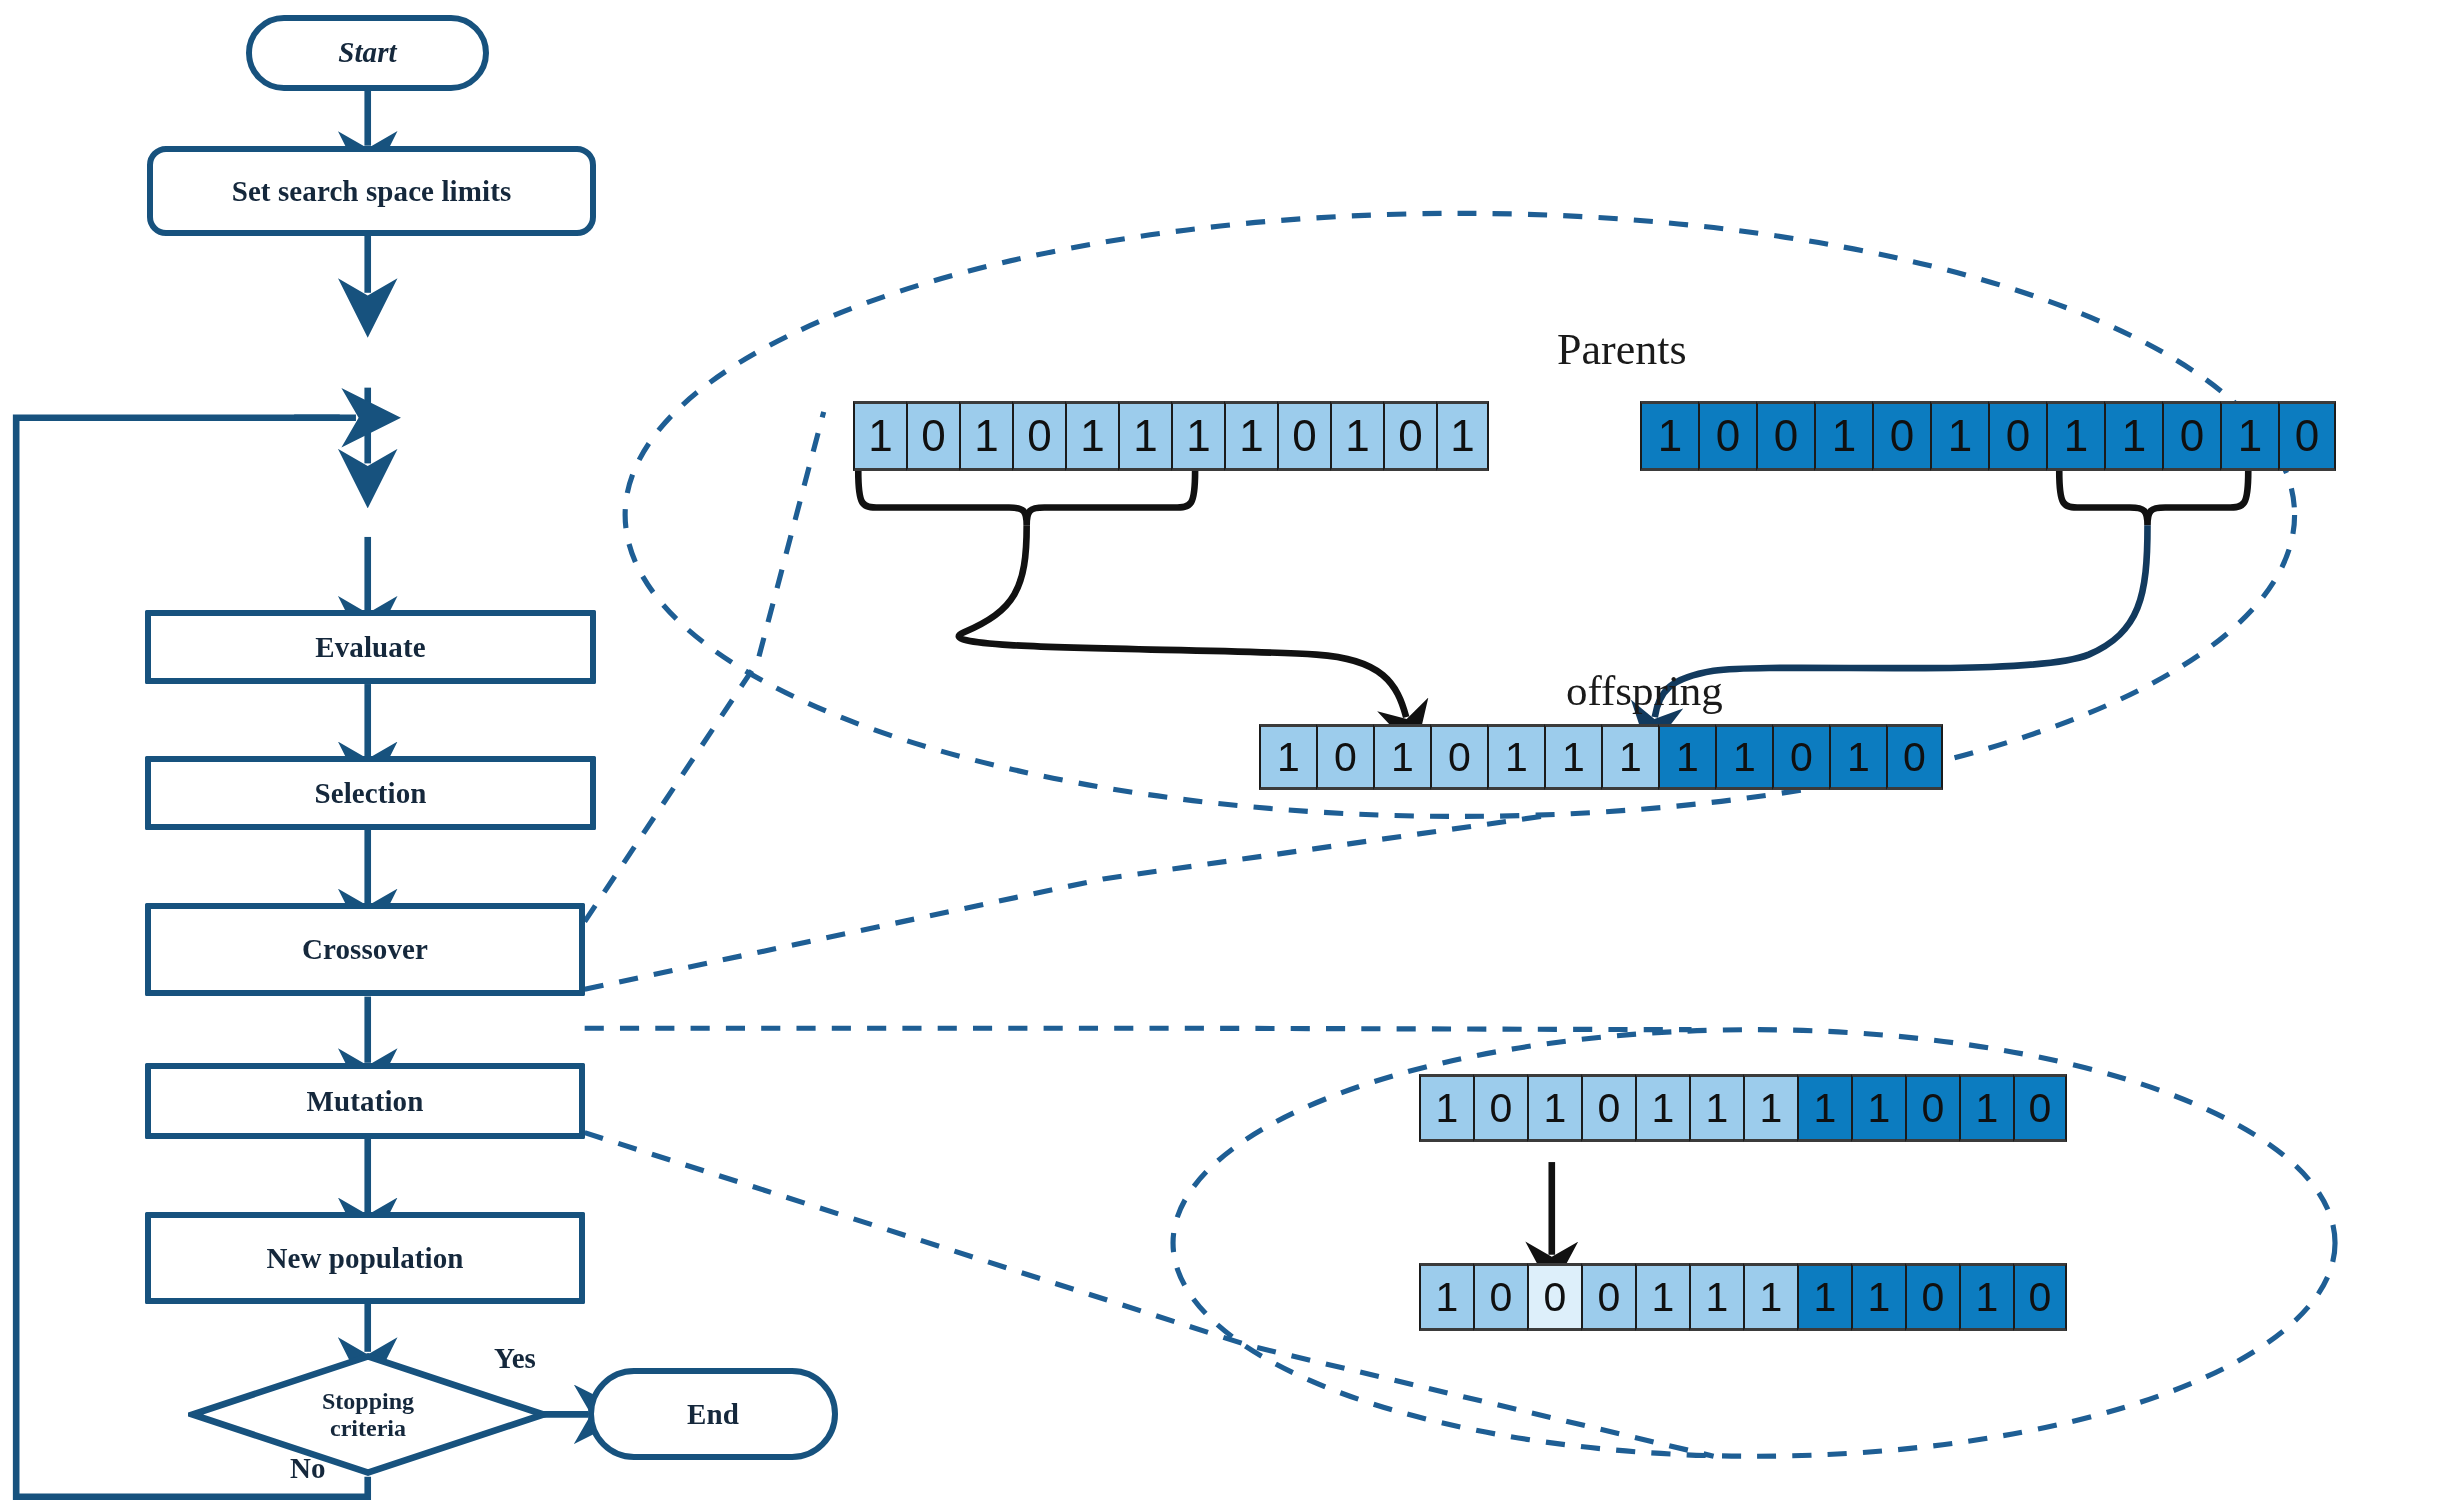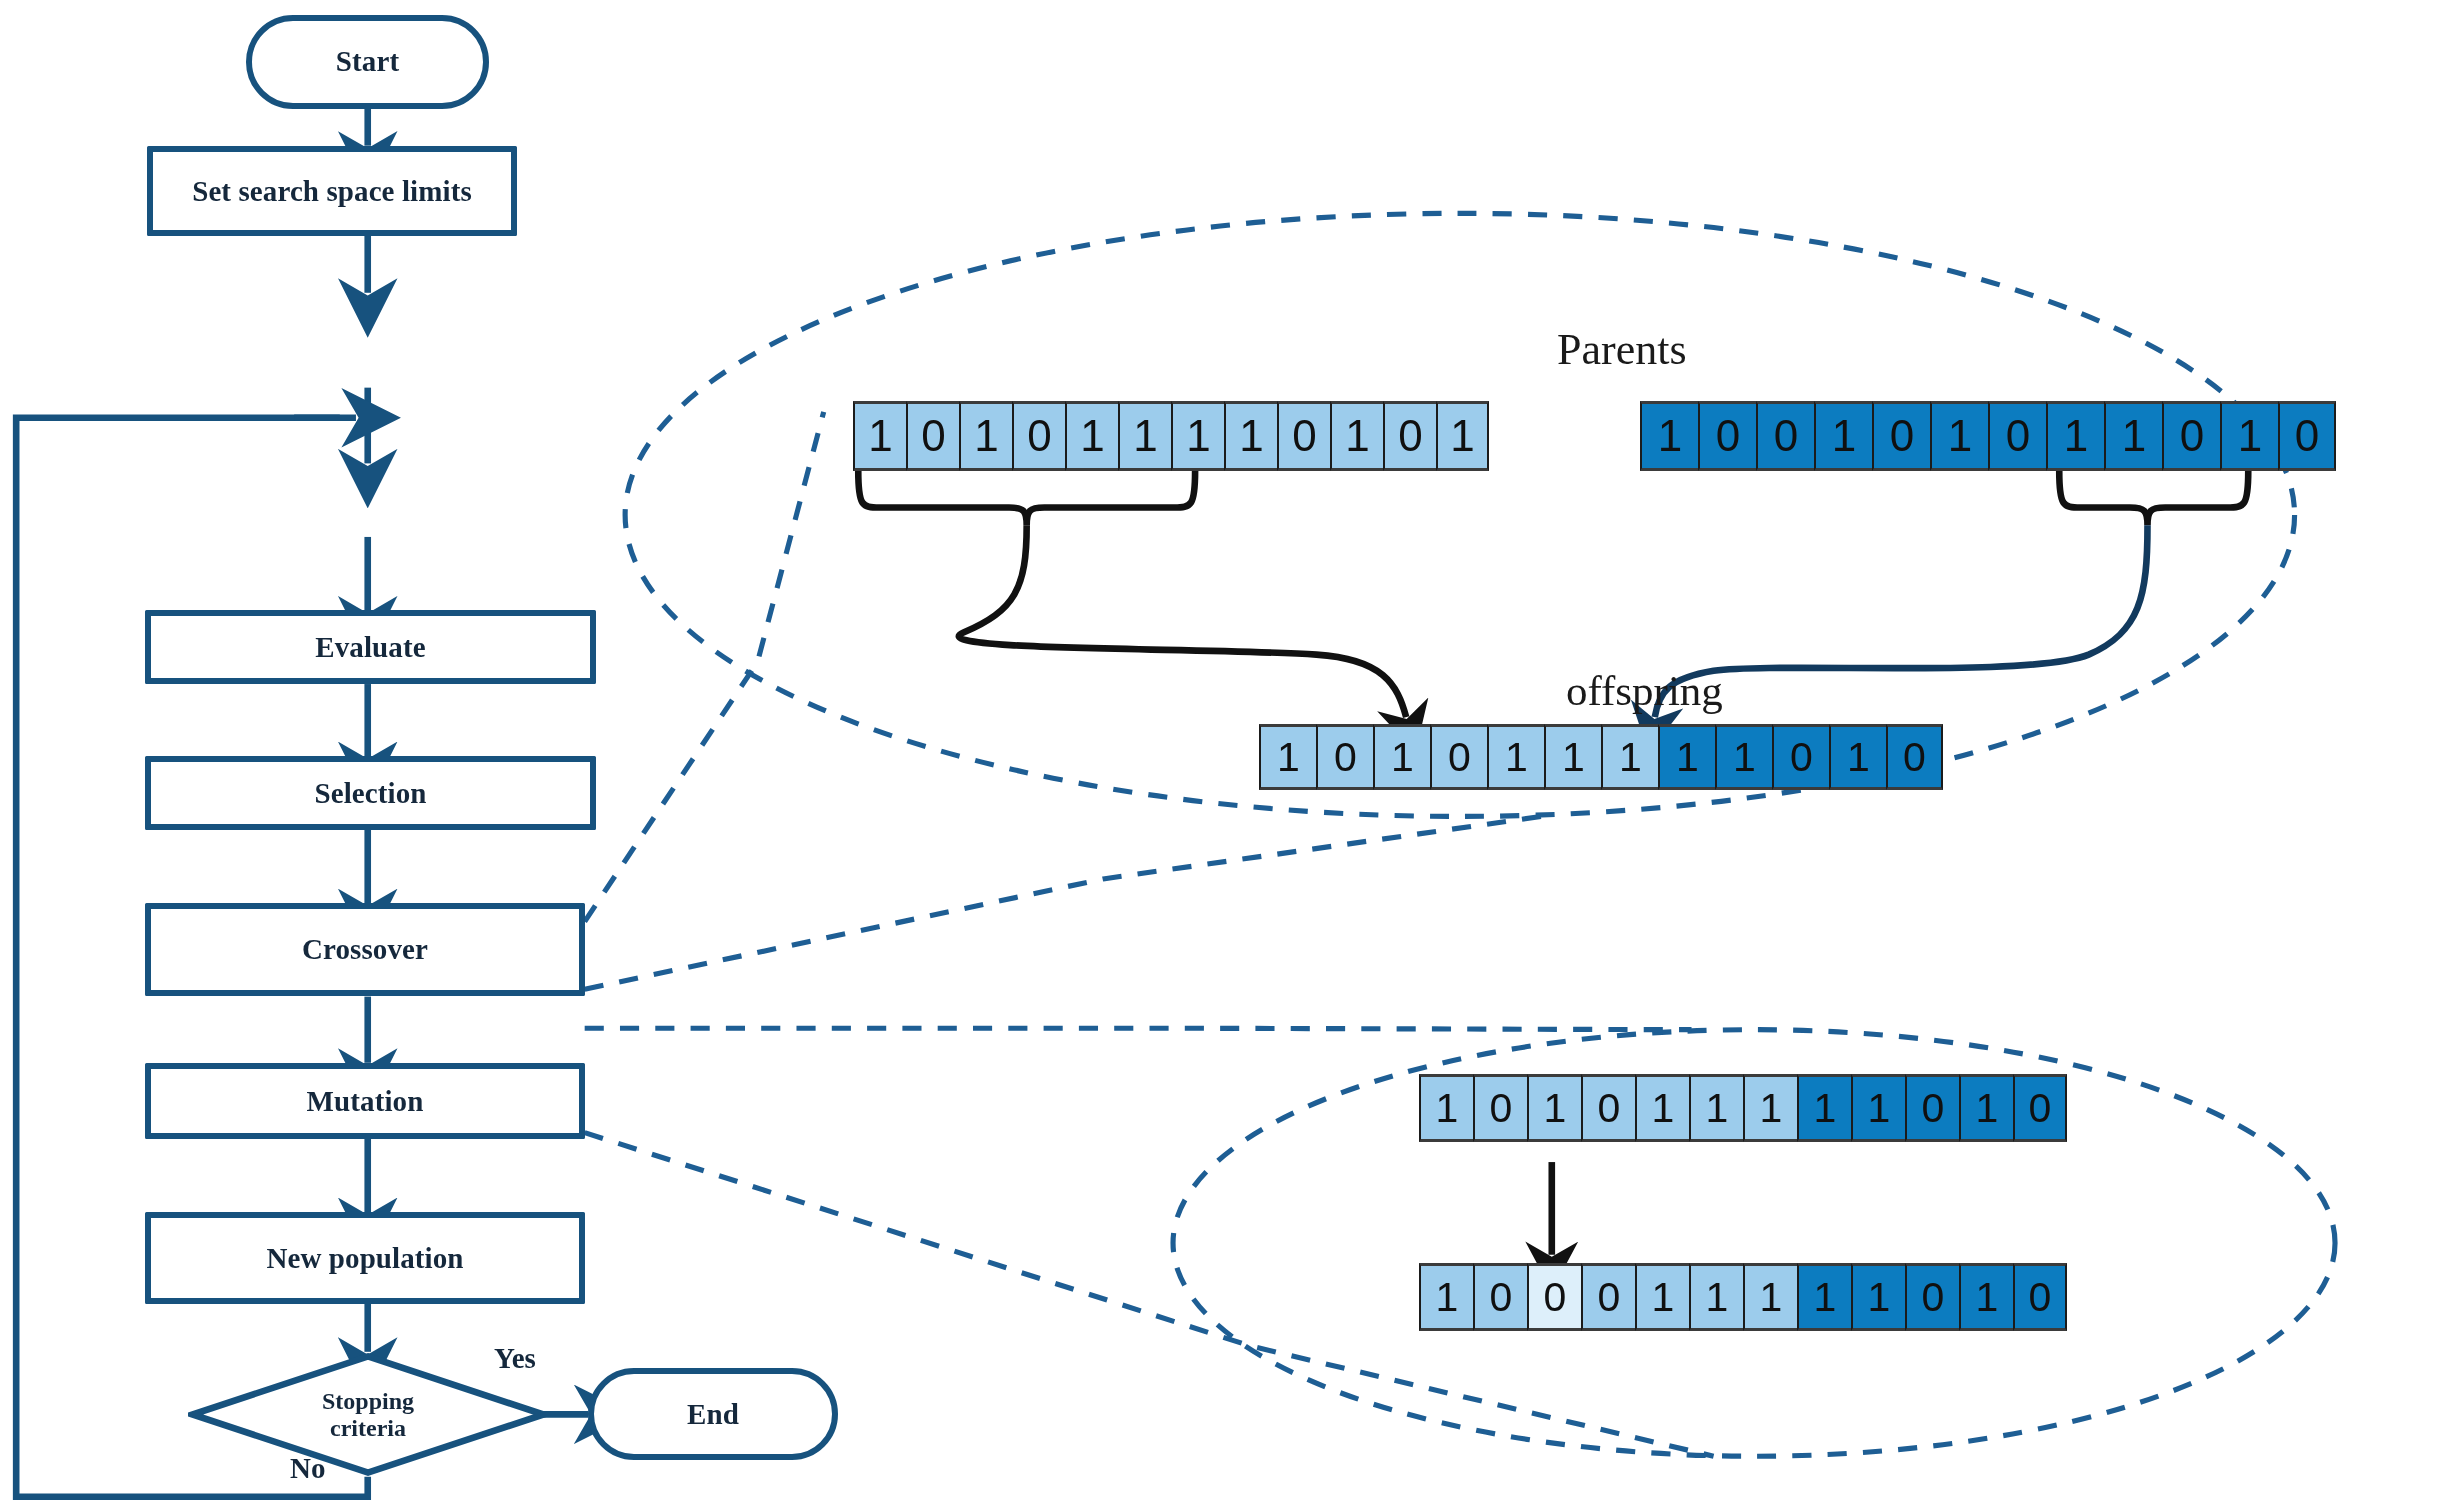--- a/index.html
+++ b/index.html
@@ -129,25 +129,25 @@
              C 2920 694 2924 690 2944 690
              L 3028 690 C 3052 690 3057 688 3057 640"></path>
 
     <path fill="none" stroke="#123A5E" stroke-width="9" marker-end="url(#arrowNavyThin)" d="M 2920 714 C 2920 810 2910 860 2840 890
              C 2760 922 2420 900 2330 912
              C 2270 922 2256 940 2250 975"></path>
 
     <line x1="2110" y1="1580" x2="2110" y2="1706" stroke="#111111" stroke-width="9" marker-end="url(#arrowBlack)"></line>
   </svg>
 
-  <div class="node terminal" style="left:246px;top:14.7px;width:243px;height:94px;font-size:29px;">
+  <div class="node terminal" style="left:246px;top:14.7px;width:243px;height:76px;font-size:29px;font-style:italic;">
     <span>Start</span>
   </div>
 
-  <div class="node process" style="left:147px;top:146px;width:370px;height:90px;font-size:29px;">
+  <div class="node process" style="left:147px;top:146px;width:449px;height:90px;font-size:29px;border-radius:19px;">
     <span>Set search space limits</span>
   </div>
 
 
 
   <div class="node process" style="left:145px;top:610px;width:451px;height:74px;font-size:29px;">
     <span>Evaluate</span>
   </div>
 
   <div class="node process" style="left:145px;top:756px;width:451px;height:74px;font-size:29px;">

